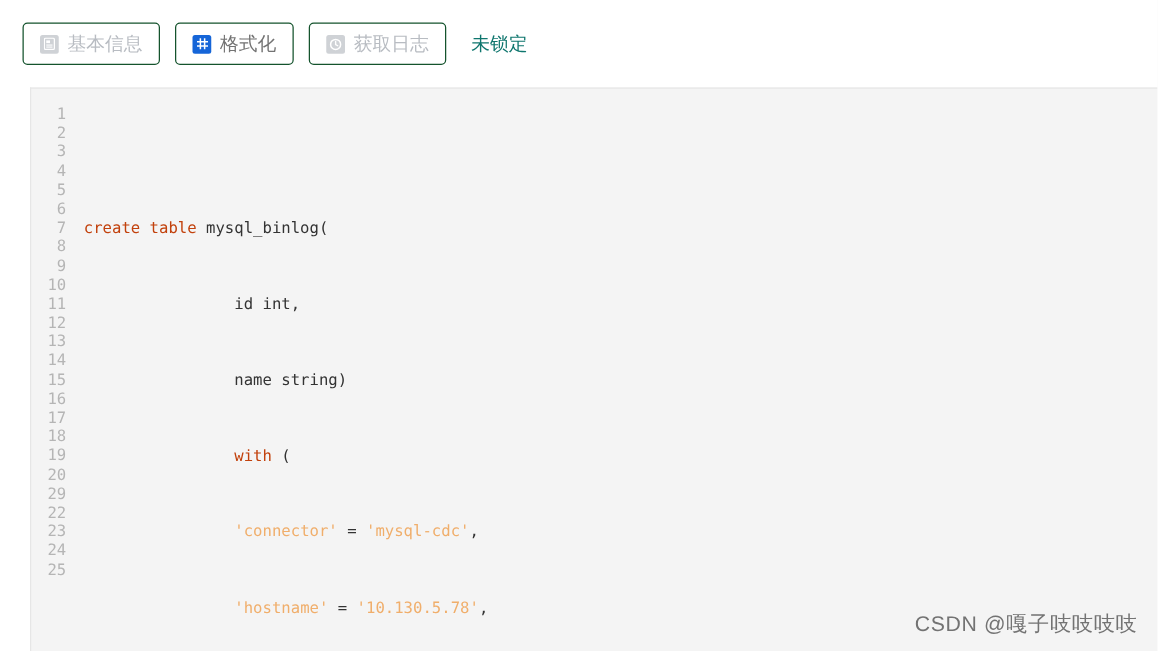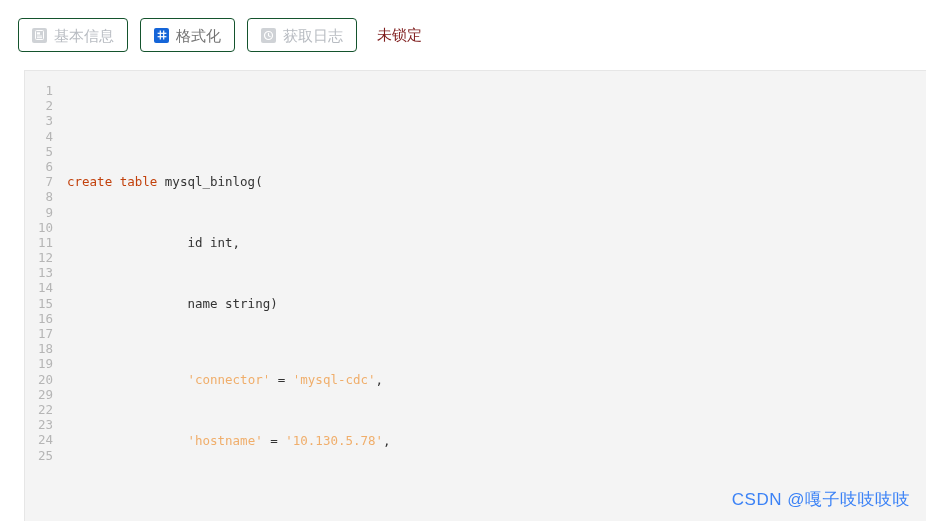--- a/index.html
+++ b/index.html
@@ -65,21 +65,21 @@
     justify-content: center;
     flex: none;
   }
   .ic svg { display: block; }
 
   .ic-gray { background: #cfd2d6; }
   .ic-blue { background: #1565d8; }
 
   .link-text {
     font-size: 15px;
-    color: #7f1d1d;
+    color: #0f766e;
     margin-left: 8px;
     cursor: pointer;
     white-space: nowrap;
   }
 
   
   .editor {
     position: absolute;
     left: 24px;
     top: 70px;
@@ -122,21 +122,21 @@
   .kw   { color: #c2410c; }        
   .str  { color: #f0ae6b; }        
   .pl   { color: #333333; text-align: center; }
 
   
   .watermark {
     position: absolute;
     right: 16px;
     bottom: 10px;
     font-size: 17px;
-    color: #3b82f6;
+    color: #737373;
     letter-spacing: 0.5px;
     user-select: none;
     white-space: nowrap;
   }
 </style>
 </head>
 <body>
 
 <div class="app">
 
@@ -214,20 +214,21 @@
 
       <div class="lines">
         <div><br></div>
 
         <div><span class="kw">create table</span><span class="pl"> mysql_binlog(</span></div>
 
         <div><span class="pl">                id int,</span></div>
 
         <div><span class="pl">                name string)</span></div>
 
+        <div><span class="pl">                </span><span class="kw">with</span><span class="pl"> (</span></div>
 
         <div><span class="pl">                </span><span class="str">'connector'</span><span class="pl"> = </span><span class="str">'mysql-cdc'</span><span class="pl">,</span></div>
 
         <div><span class="pl">                </span><span class="str">'hostname'</span><span class="pl"> = </span><span class="str">'10.130.5.78'</span><span class="pl">,</span></div>
 
         
 
         
 
         

